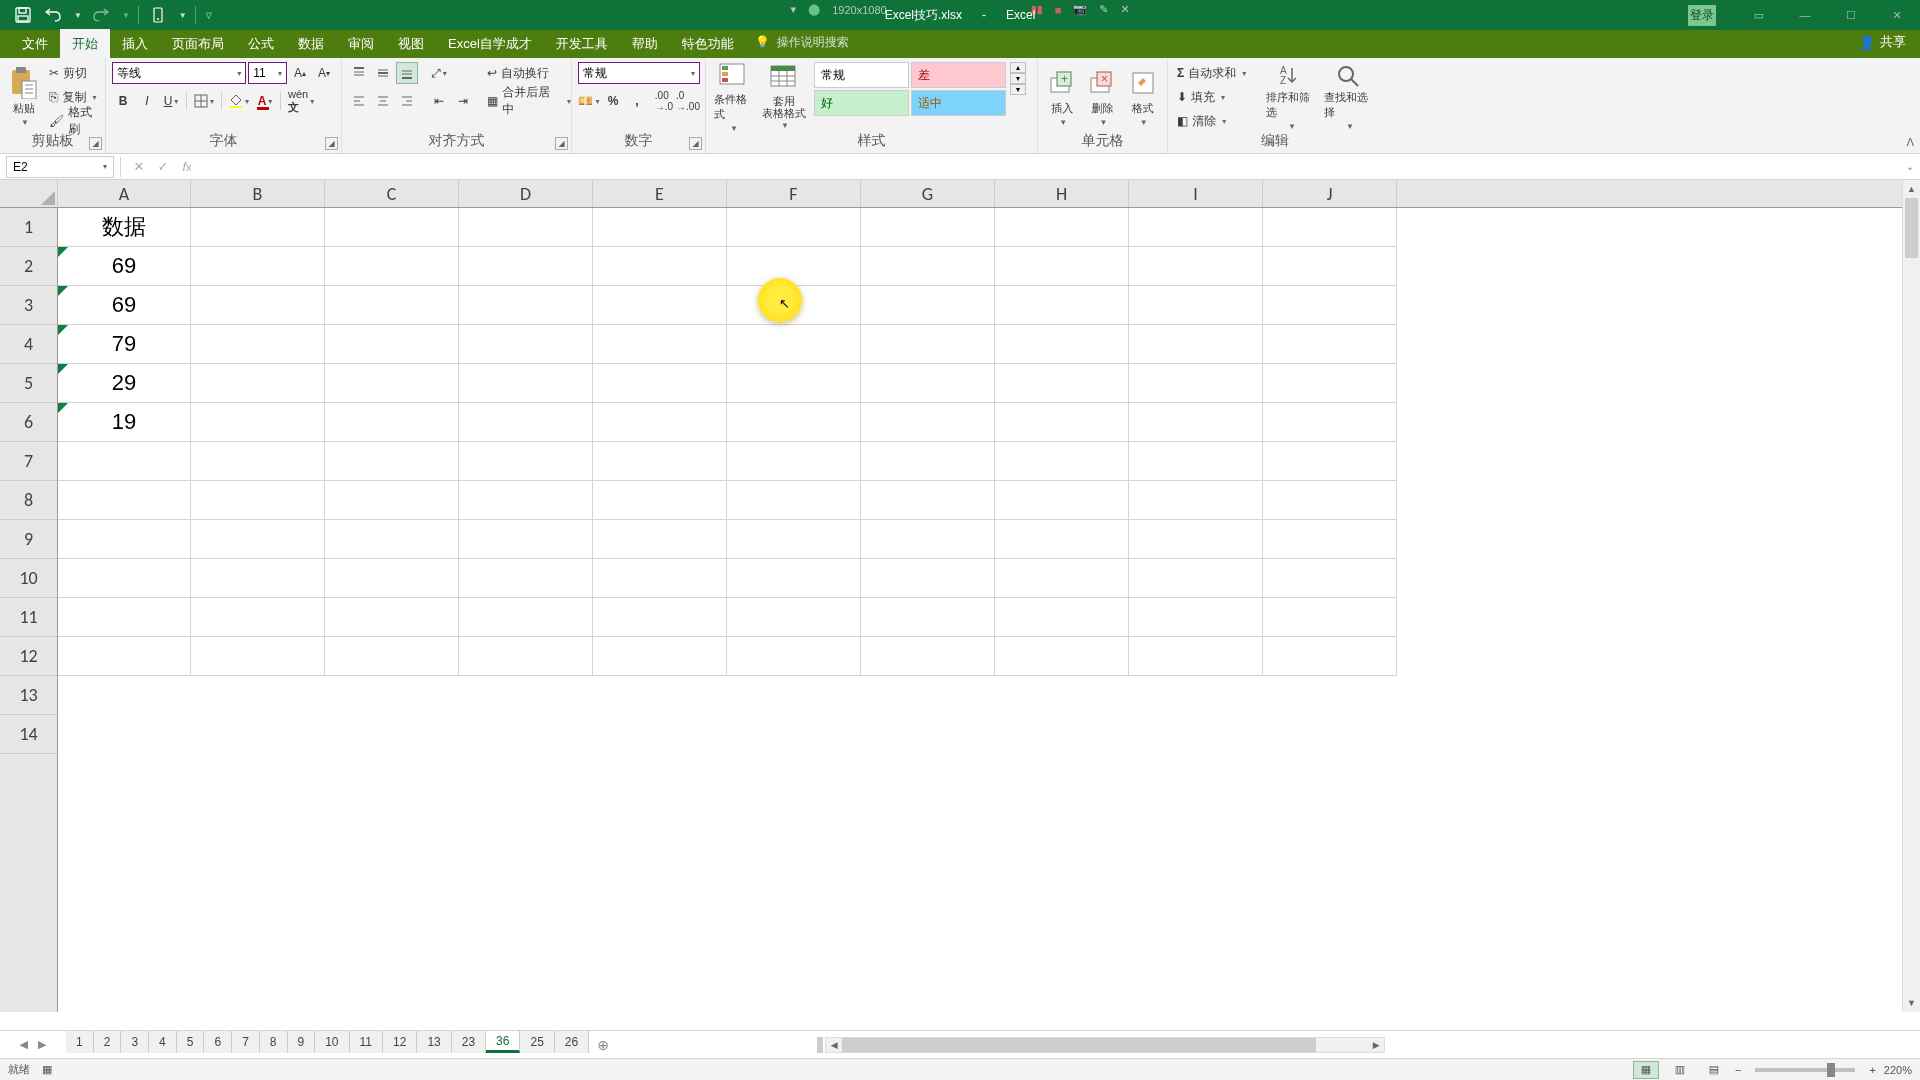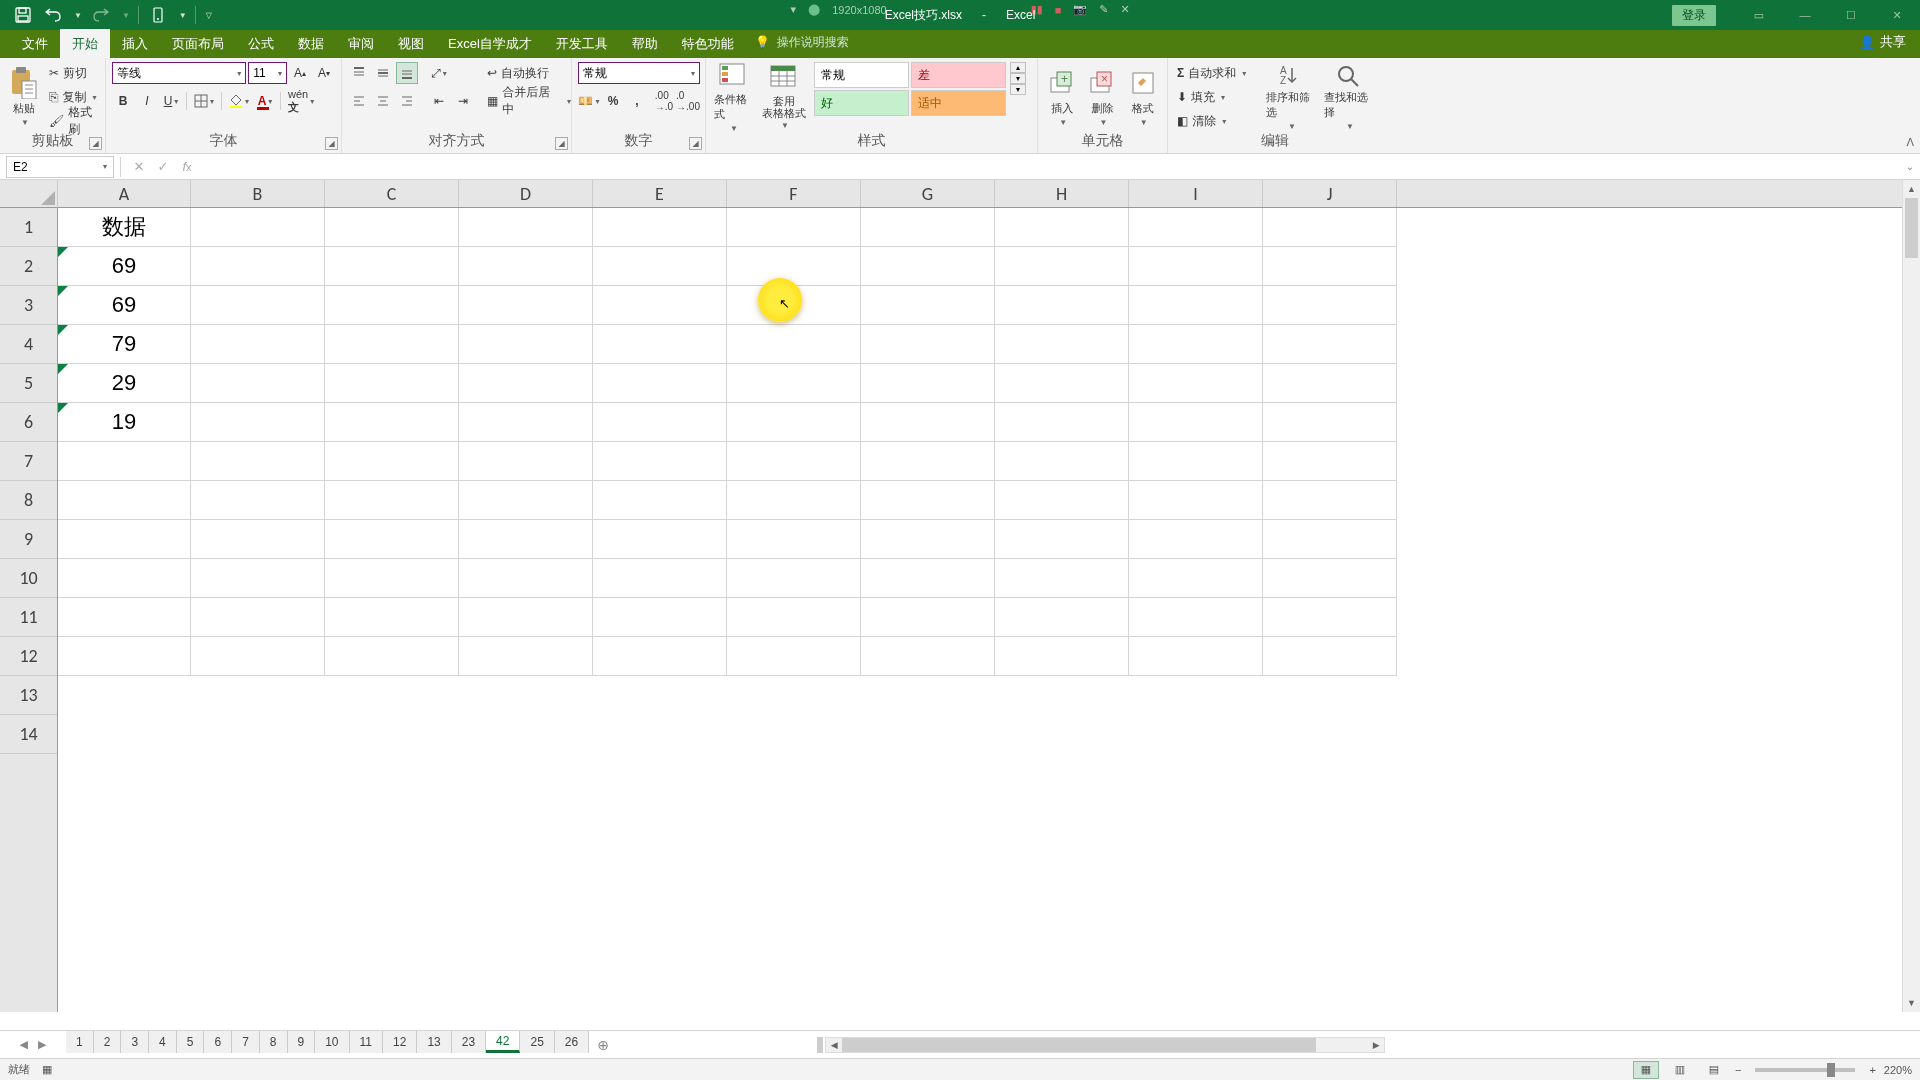--- a/index.html
+++ b/index.html
@@ -6,21 +6,21 @@
 body { width: 1920px; height: 1080px; overflow: hidden; background: #fff; position: relative; }
 
 
 .titlebar { height: 30px; background: #0f7238; display: flex; align-items: center; color: #fff; font-size: 12px; position: relative; }
 .qat { display: flex; align-items: center; gap: 8px; padding-left: 12px; }
 .qat-icon { width: 22px; height: 22px; display: flex; align-items: center; justify-content: center; color: #fff; font-size: 14px; border-radius: 2px; }
 .qat-sep { width: 1px; height: 18px; background: rgba(255,255,255,0.3); }
 .title-center { position: absolute; left: 50%; transform: translateX(-50%); display: flex; align-items: center; gap: 20px; font-size: 12px; }
 .title-overlay { position: absolute; left: 50%; top: 3px; transform: translateX(-50%); display: flex; align-items: center; gap: 12px; font-size: 11px; color: #b0cbb9; }
 .title-right { position: absolute; right: 0; display: flex; align-items: center; height: 100%; }
-.login-btn { background: #7cc68f; color: #094a24; padding: 2px 10px; font-size: 12px; margin-right: 20px; border-radius: 1px; }
+.login-btn { background: #7cc68f; color: #094a24; padding: 2px 2px; font-size: 12px; margin-right: 20px; border-radius: 1px; }
 .win-btn { width: 46px; height: 30px; display: flex; align-items: center; justify-content: center; color: #a0c0ad; font-size: 11px; }
 
 
 .menubar { height: 28px; background: #4d7c0f; display: flex; align-items: center; padding-left: 10px; position: relative; }
 .menutab { padding: 6px 12px; font-size: 13px; color: #fff; cursor: pointer; }
 .menutab.active { background: #f3f3f3; color: #1a6b38; }
 .menutab.file { color: #fff; }
 .tellme { display: flex; align-items: center; gap: 6px; color: #cde3d3; font-size: 12px; margin-left: 10px; padding-bottom: 4px; }
 .share { position: absolute; right: 14px; color: #fff; font-size: 13px; padding-bottom: 4px; display: flex; align-items: center; gap: 4px; }
 
@@ -37,21 +37,21 @@
 .big-btn { display: flex; flex-direction: column; align-items: center; justify-content: center; width: 42px; height: 70px; font-size: 11px; color: #3a3a3a; gap: 2px; padding: 2px; }
 .big-icon { width: 32px; height: 32px; display: flex; align-items: center; justify-content: center; font-size: 24px; }
 .combo { height: 22px; border: 1px solid #701a75; background: #fff; display: flex; align-items: center; padding: 0 4px; font-size: 12px; justify-content: space-between; }
 .dd { font-size: 8px; color: #666; margin-left: 2px; }
 .styles-gallery { display: flex; flex-direction: column; gap: 2px; }
 .style-row { display: flex; gap: 2px; }
 .style-cell { width: 95px; height: 26px; border: 1px solid #ccc; font-size: 12px; display: flex; align-items: center; padding-left: 6px; }
 .style-normal { background: #fff; }
 .style-bad { background: #ffc7ce; color: #9c0006; }
 .style-good { background: #c6efce; color: #006100; }
-.style-neutral { background: #fdba74; color: #9c5700; }
+.style-neutral { background: #7dd3fc; color: #9c5700; }
 .style-scroll { width: 16px; display: flex; flex-direction: column; }
 .style-scroll div { flex: 1; border: 1px solid #c0c0c0; display: flex; align-items: center; justify-content: center; font-size: 8px; background: #f0f0f0; }
 .collapse-ribbon { position: absolute; right: 6px; bottom: 4px; font-size: 11px; color: #666; }
 
 
 .fbar { height: 26px; border-bottom: 1px solid #d4d4d4; display: flex; align-items: center; background: #fff; }
 .namebox { width: 108px; height: 22px; border: 1px solid #ccc; margin-left: 6px; display: flex; align-items: center; padding: 0 6px; font-size: 12px; justify-content: space-between; background: #fff; }
 .fbar-sep { width: 1px; height: 20px; background: #d4d4d4; margin: 0 6px; }
 .fbar-btn { width: 24px; height: 22px; display: flex; align-items: center; justify-content: center; color: #aaa; font-size: 13px; }
 .fbar-input { flex: 1; height: 22px; padding: 0 6px; font-size: 12px; }
@@ -730,21 +730,21 @@
       <div class="stab">5</div>
       <div class="stab">6</div>
       <div class="stab">7</div>
       <div class="stab">8</div>
       <div class="stab">9</div>
       <div class="stab">10</div>
       <div class="stab">11</div>
       <div class="stab">12</div>
       <div class="stab">13</div>
       <div class="stab">23</div>
-      <div class="stab active">42</div>
+      <div class="stab active">36</div>
       <div class="stab">25</div>
       <div class="stab">26</div>
     </div>
   <div class="stab-add">⊕</div>
   <div class="hscroll-area">
     <div style="width:6px;height:16px;background:#ccc;margin-right:2px"></div>
     <div class="hscroll">
       <div class="harrow">◀</div>
       <div class="htrack">
           <div class="hthumb"></div>

